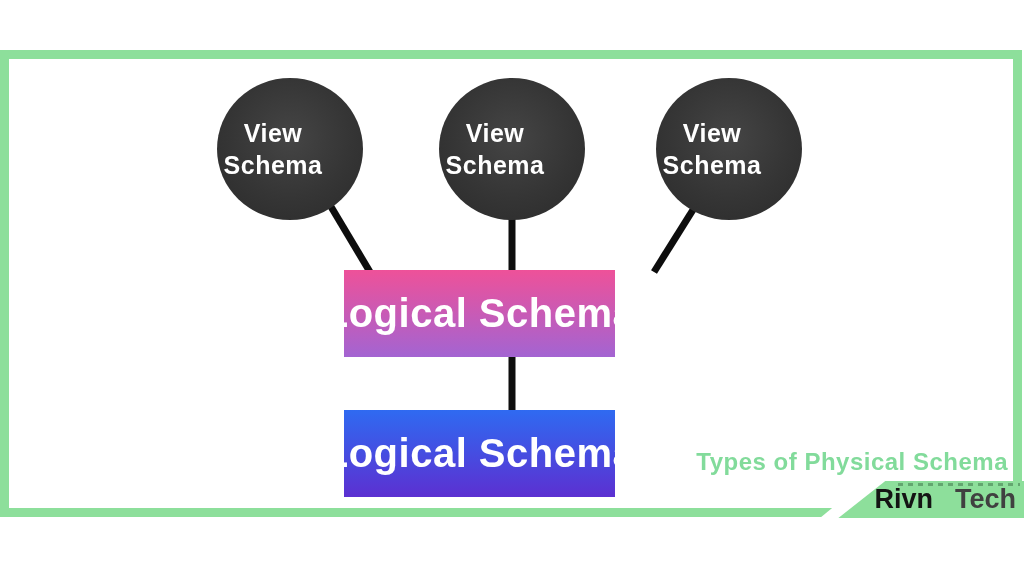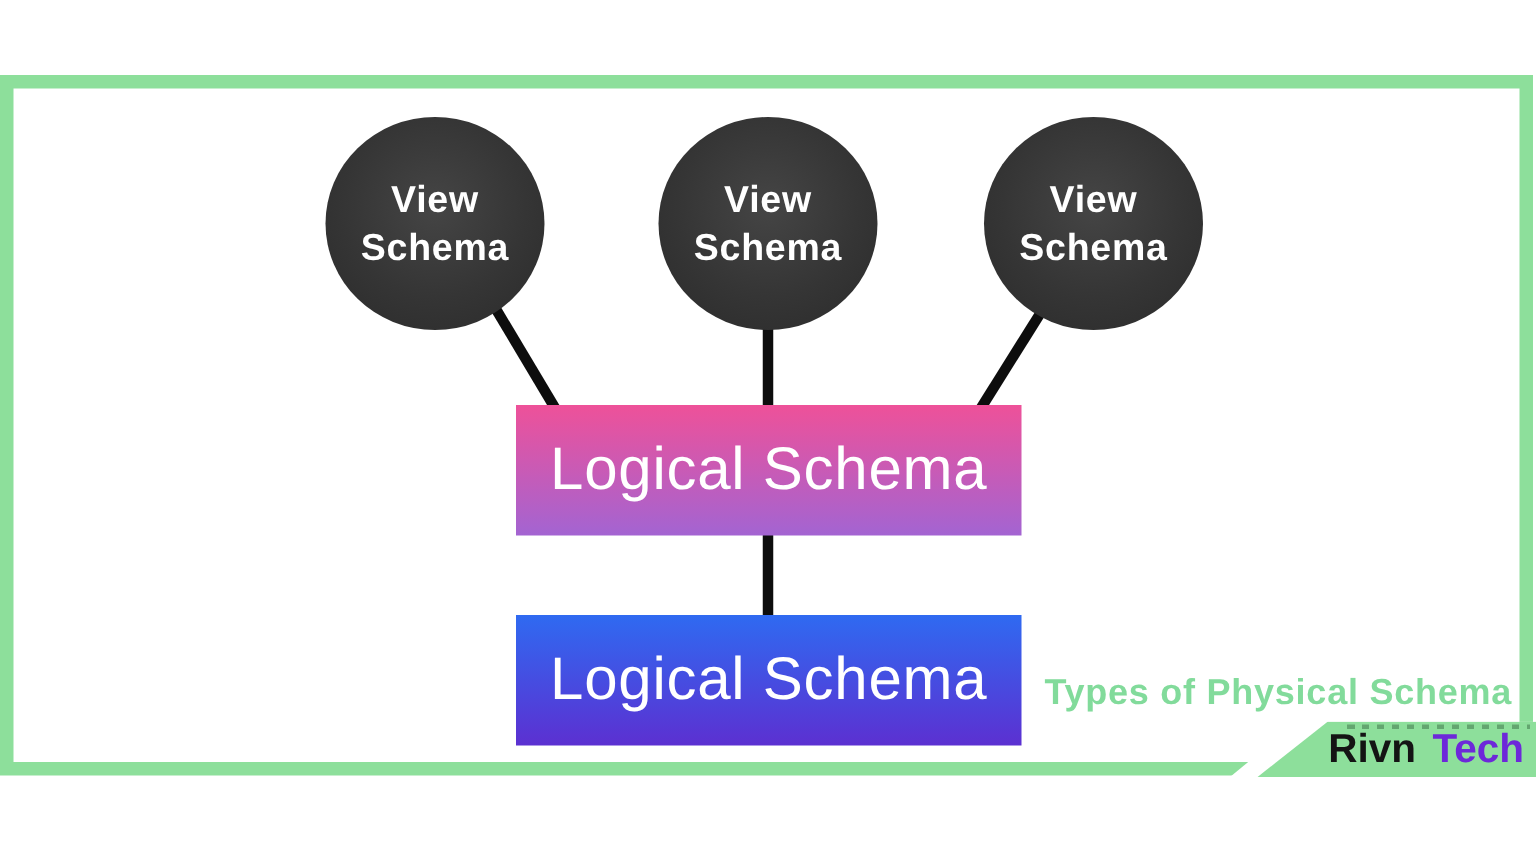--- a/index.html
+++ b/index.html
@@ -38,45 +38,45 @@
   
   .node {
     position: absolute;
     top: 78px;
     width: 146px;
     height: 142px;
     border-radius: 50%;
     background: radial-gradient(circle at 50% 42%, #454545 0%, #353535 55%, #2a2a2a 100%);
     display: flex;
     align-items: center;
-    justify-content: center;
+    justify-content: flex-start;
     text-align: center;
   }
   .node .node-label {
     width: 112px;
     color: #ffffff;
     font-weight: bold;
     font-size: 25px;
     line-height: 1.3;
     letter-spacing: 0.5px;
   }
   #node-1 { left: 217px; }
   #node-2 { left: 439px; }
   #node-3 { left: 656px; }
   
   .schema-box {
     position: absolute;
     left: 344px;
-    width: 337px;
+    width: 271px;
     height: 87px;
     display: flex;
     align-items: center;
     justify-content: center;
     color: #ffffff;
-    font-weight: normal;
+    font-weight: bold;
     font-size: 40px;
     letter-spacing: 0.5px;
     white-space: nowrap;
   }
   #logical-box {
     top: 270px;
     background: linear-gradient(180deg, #ee5199 0%, #a364d2 100%);
   }
   #physical-box {
     top: 410px;
@@ -108,38 +108,38 @@
     clip-path: polygon(22% 0, 100% 0, 100% 100%, 0% 100%);
   }
   .badge {
     position: absolute;
     inset: 0;
     background: #8ddf9b;
     clip-path: polygon(32% 0, 100% 0, 100% 100%, 9% 100%);
     display: flex;
     align-items: center;
     justify-content: flex-end;
-    gap: 11px;
+    gap: 22px;
     padding-right: 8px;
     box-sizing: border-box;
     font-size: 27px;
     font-weight: bold;
     white-space: nowrap;
   }
   .badge::before {
     content: "";
     position: absolute;
     top: 2px;
     left: 38%;
     right: 4px;
     height: 3px;
     background: repeating-linear-gradient(90deg, rgba(20,60,30,0.35) 0 5px, transparent 5px 10px);
   }
   .brand-dark { color: #141414; }
-  .brand-light { color: #6d28d9; }
+  .brand-light { color: #404040; }
 </style>
 </head>
 <body>
 
 <div id="canvas">
 
   <div class="frame"></div>
 
   <svg class="connectors" width="1024" height="569">
     <line x1="330" y1="205" x2="370" y2="272"></line>

